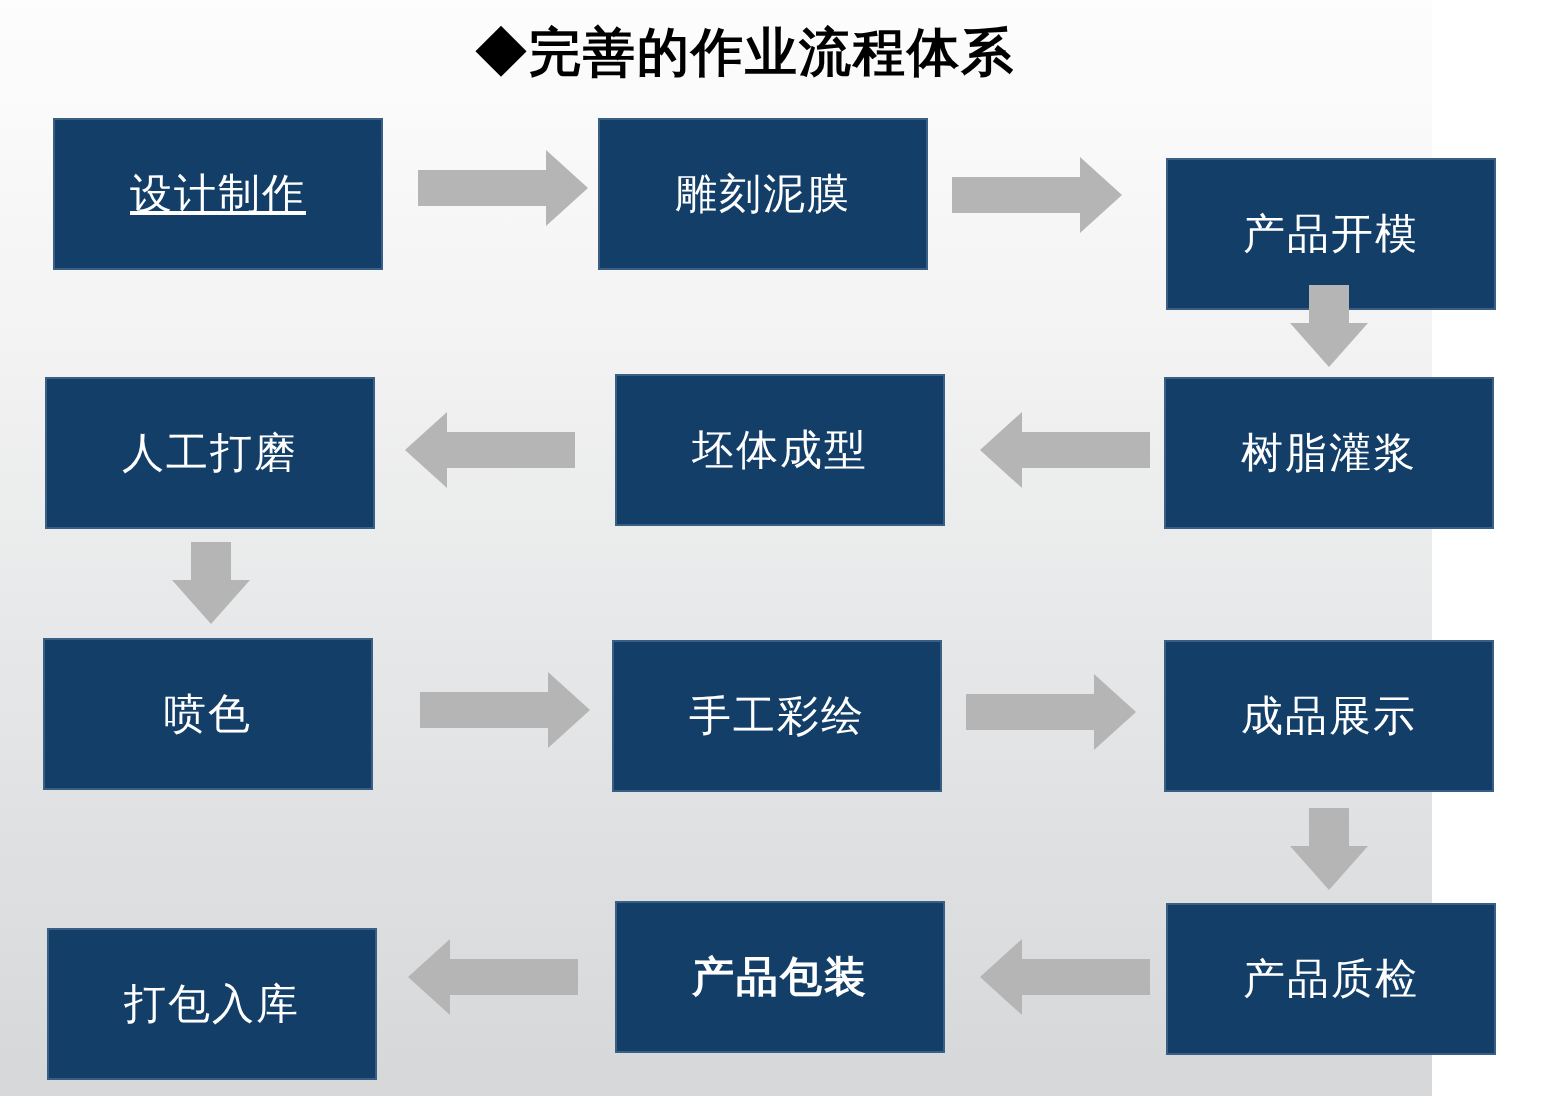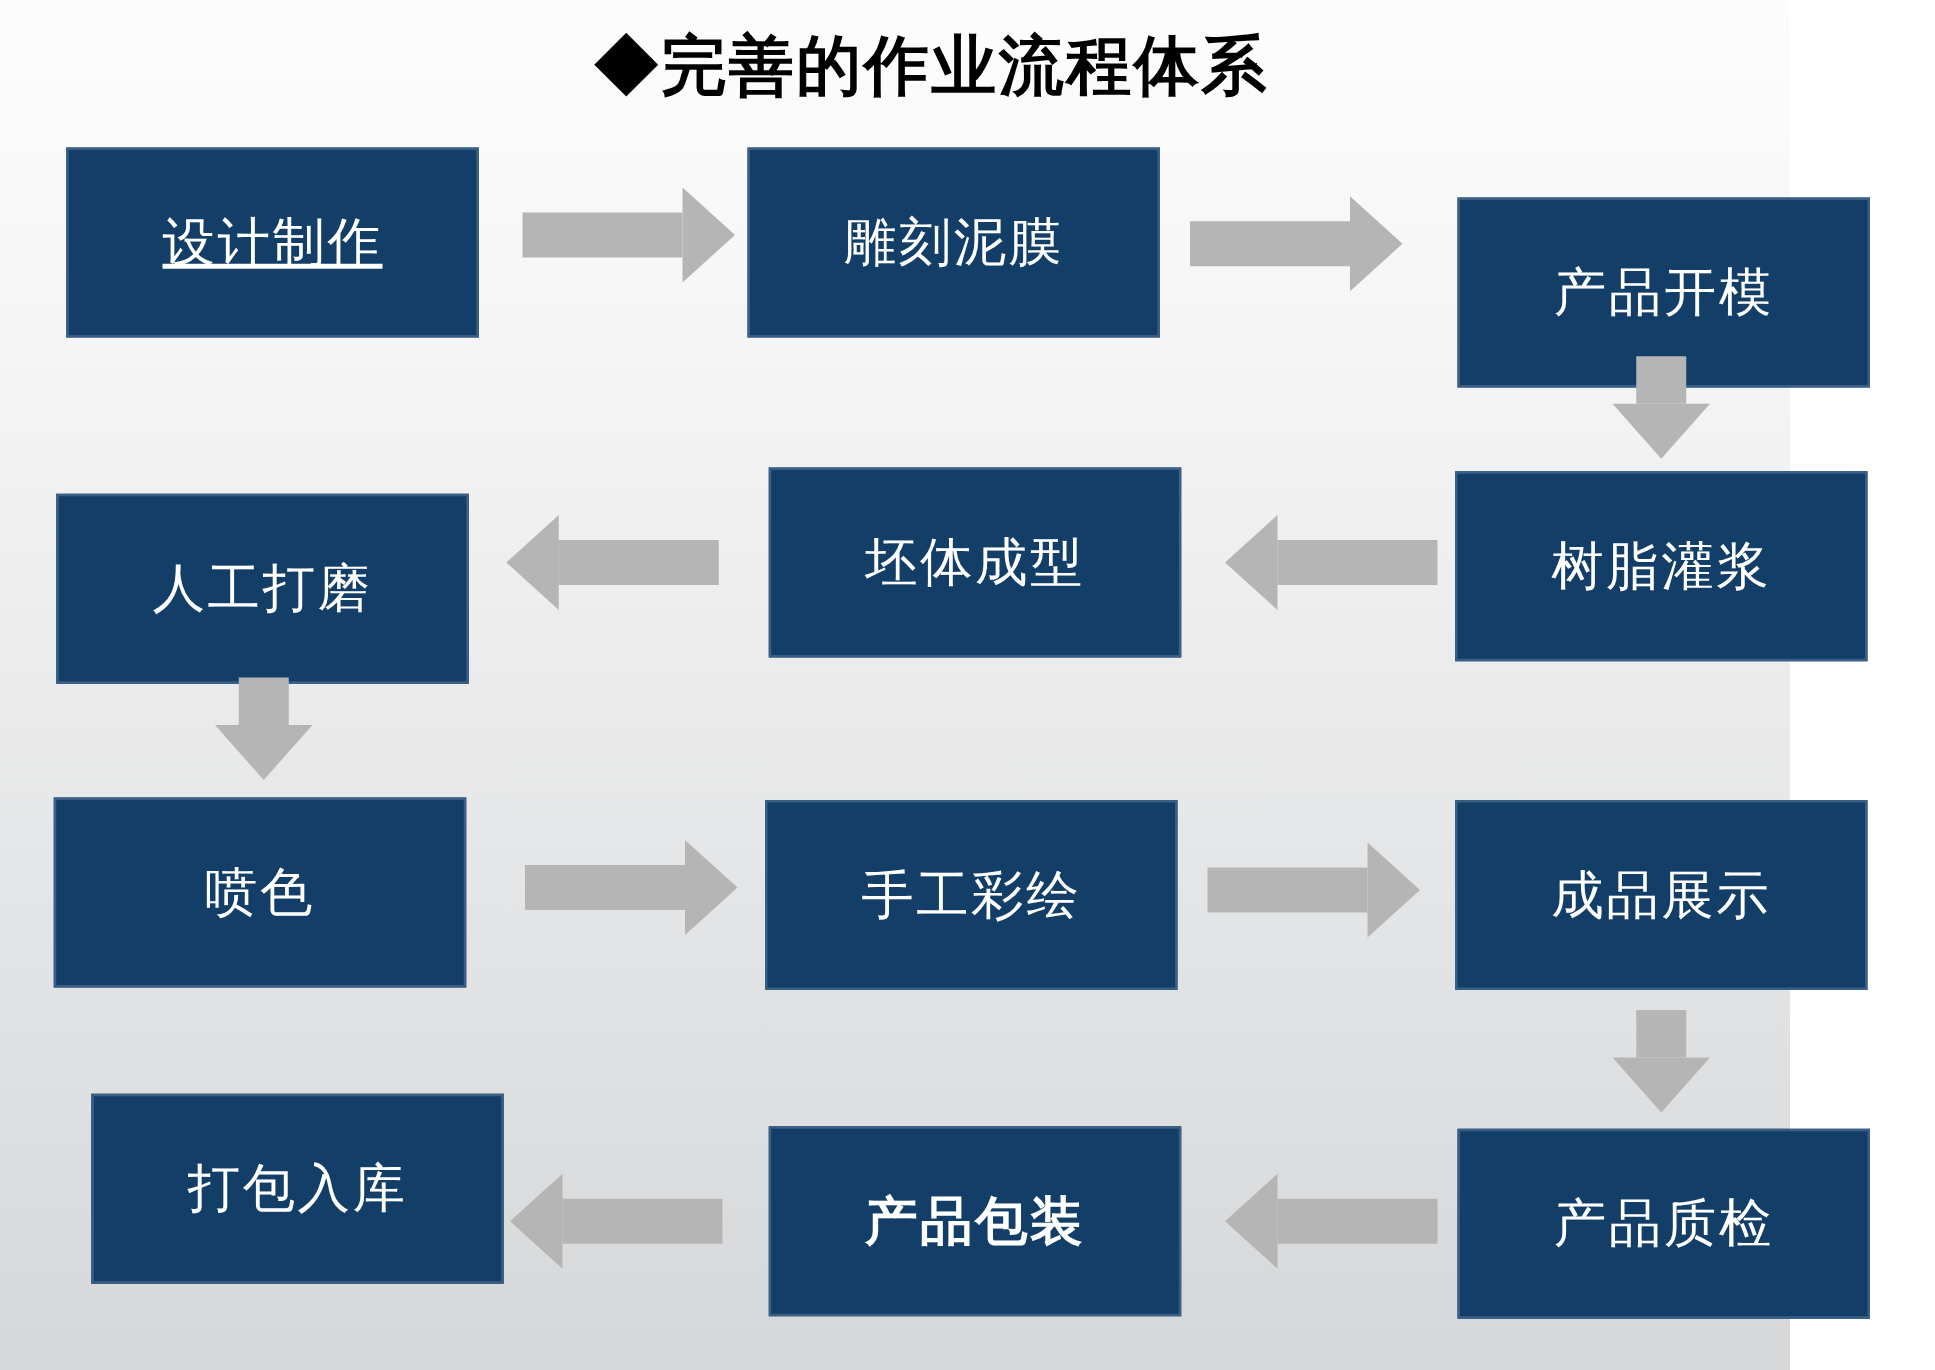--- a/index.html
+++ b/index.html
@@ -33,27 +33,27 @@
     align-items: center;
     justify-content: center;
     color: #ffffff;
     font-size: 42px;
     letter-spacing: 2px;
   }
   
   .r1c1 { left: 53px;  top: 118px; text-decoration: underline; }
   .r1c2 { left: 598px; top: 118px; }
   .r1c3 { left: 1166px;top: 118px; margin-top: 40px; }
-  .r2c1 { left: 45px;  top: 395px; }
+  .r2c1 { left: 45px;  top: 377px; }
   .r2c2 { left: 615px; top: 374px; }
   .r2c3 { left: 1164px;top: 377px; }
   .r3c1 { left: 43px;  top: 638px; }
   .r3c2 { left: 612px; top: 640px; }
   .r3c3 { left: 1164px;top: 640px; }
-  .r4c1 { left: 47px;  top: 875px; margin-left: 26px; }
+  .r4c1 { left: 47px;  top: 928px; }
   .r4c2 { left: 615px; top: 901px; font-weight: bold; }
   .r4c3 { left: 1166px;top: 903px; }
 
   
   .arrow-h {
     position: absolute;
     display: flex;
     align-items: center;
     height: 76px;
   }

